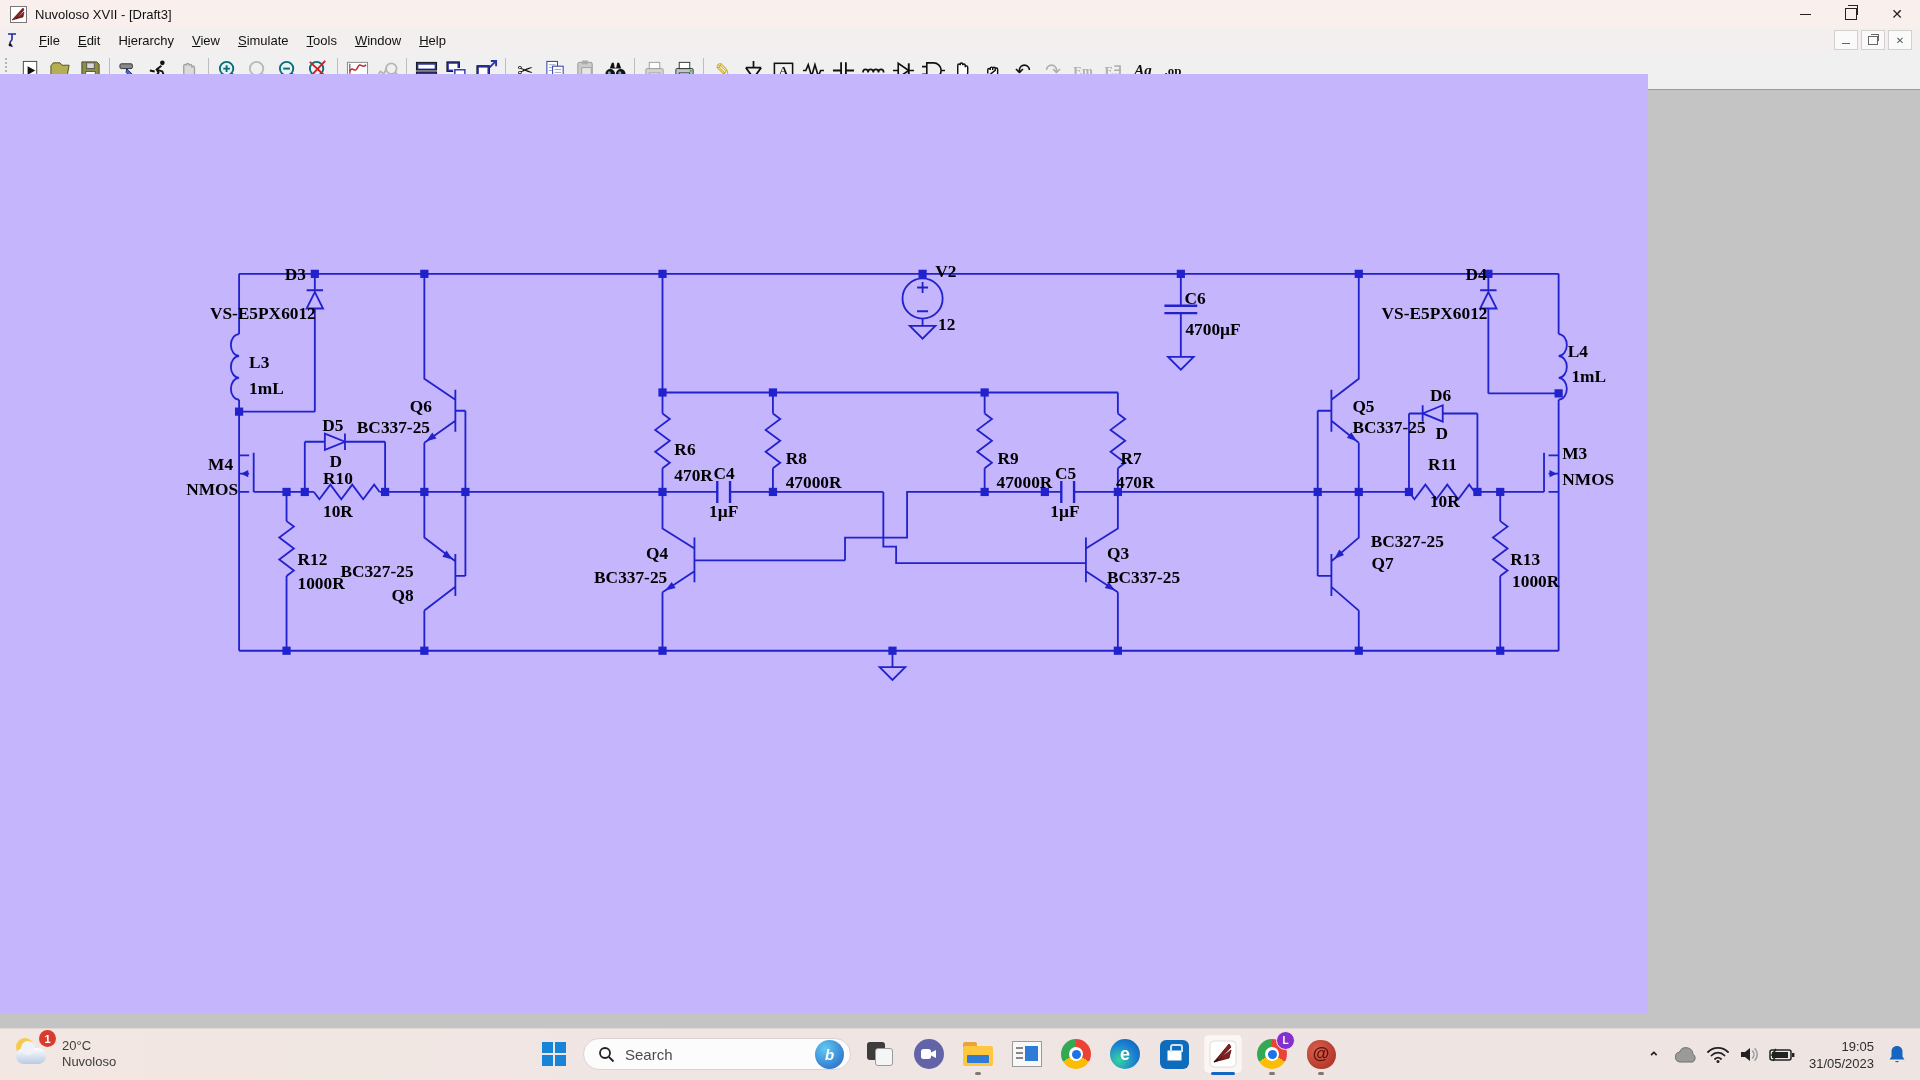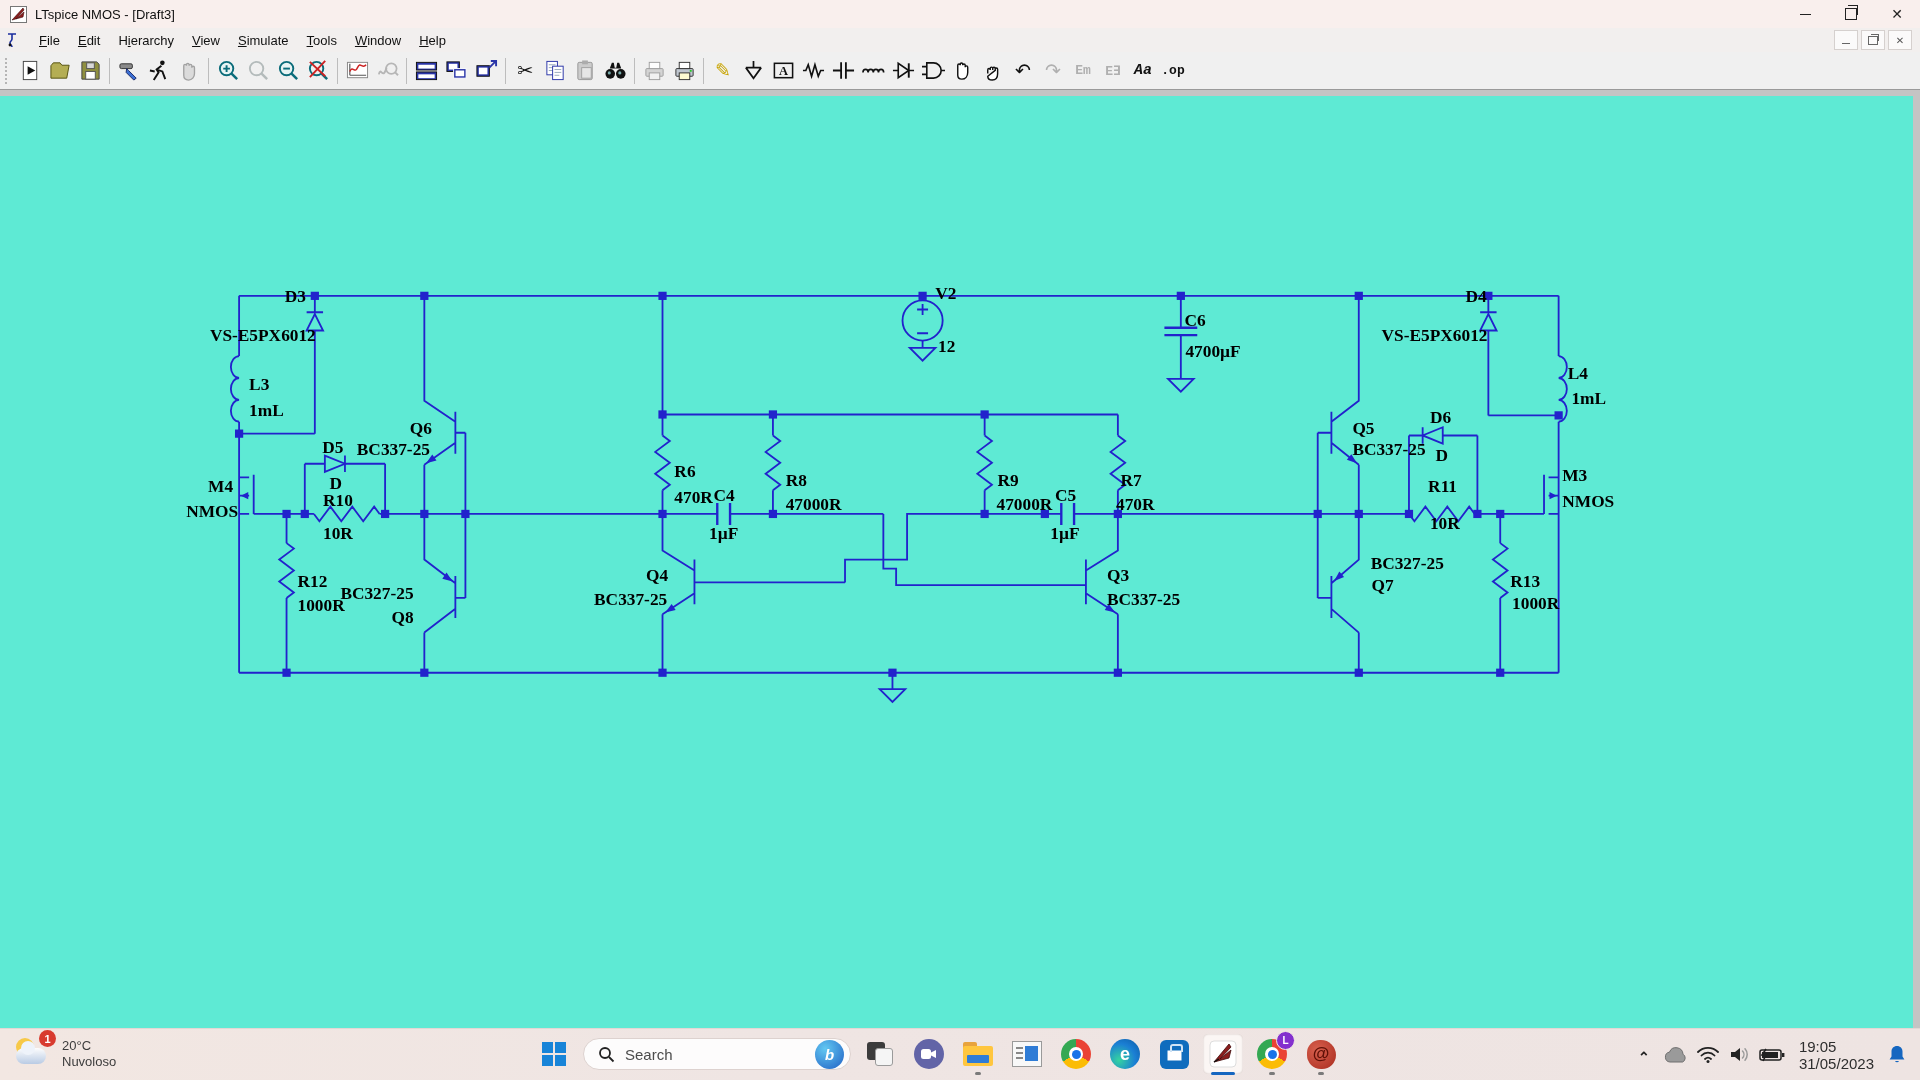--- a/index.html
+++ b/index.html
@@ -25,24 +25,24 @@
   .mdi-restore{width:8px;height:7px;border:1.1px solid #666;position:relative;}
   .mdi-restore:before{content:"";position:absolute;left:2px;top:-3px;width:7px;height:6px;border:1.1px solid #666;border-left:none;border-bottom:none;}
   .mdi-min{width:8px;height:0;border-top:1.2px solid #666;margin-top:6px;}
   
   .toolbar{position:absolute;top:52px;left:0;width:1920px;height:38px;background:#f0f0f0;
            display:flex;align-items:center;border-bottom:1px solid #9a9a9a;padding-left:2px;box-sizing:border-box;}
   .grip{width:5px;height:26px;margin:0 3px;border-left:2px dotted #b5b5b5;}
   .tbi{width:28px;height:28px;display:inline-flex;align-items:center;justify-content:center;margin:0 1px;border-radius:3px;}
   .tbi svg{display:block;}
   .tbi .ch{font-size:19px;line-height:1;font-family:"DejaVu Sans",sans-serif;}
-  .tbi .tx{font-size:13px;font-weight:bold;font-family:Liberation Mono, monospace;text-align:right;}
+  .tbi .tx{font-size:13px;font-weight:bold;font-family:Liberation Serif, serif;text-align:right;}
   .tbsep{width:1px;height:26px;background:#bdbdbd;margin:0 4px;}
   
-  .schematic{position:absolute;top:96px;left:0;width:1913px;height:939px;background:#5eead4;}
+  .schematic{position:absolute;top:74px;left:0;width:1648px;height:939px;background:#c4b5fd;}
   .schematic svg{position:absolute;top:0;left:0;}
   .slabel{font-family:"Liberation Serif","DejaVu Serif",serif;font-weight:bold;font-size:19px;fill:#000;}
   
   .taskbar{position:absolute;left:0;bottom:0;width:1920px;height:51px;
            background:linear-gradient(90deg,#f2e7e2,#efe5e3 40%,#eee4e2);border-top:1px solid #e2d8d5;}
   .weather{position:absolute;left:14px;top:5px;display:flex;align-items:center;gap:8px;}
   .wicon{position:relative;width:40px;height:40px;}
   .sun{position:absolute;left:2px;top:4px;width:18px;height:18px;border-radius:50%;background:#f7c948;}
   .cloud{position:absolute;left:2px;top:14px;width:30px;height:16px;border-radius:9px;background:linear-gradient(#fdfdfd,#b9cbe4);}
   .cloud:before{content:"";position:absolute;left:5px;top:-7px;width:14px;height:14px;border-radius:50%;background:#eef3fa;}
@@ -57,21 +57,21 @@
               display:flex;align-items:center;padding:0 6px 0 14px;box-sizing:border-box;gap:10px;}
   .searchpill .stx{color:#4c4c4c;font-size:15px;flex:1;}
   .bing{width:29px;height:29px;border-radius:50%;background:radial-gradient(circle at 35% 30%,#62c8f2,#2160c4);
         color:#fff;font-size:15px;font-weight:bold;display:flex;align-items:center;justify-content:center;font-style:italic;}
   .tbapp{position:relative;width:40px;height:40px;display:flex;align-items:center;justify-content:center;border-radius:5px;}
   .tbapp.active{background:#fbf6f4;box-shadow:0 0 2px #c9bcb8 inset;}
   .rundot{position:absolute;bottom:-1px;left:17px;width:6px;height:3px;border-radius:2px;background:#7a7a7a;}
   .activebar{position:absolute;bottom:-1px;left:8px;width:24px;height:3px;border-radius:2px;background:#1566c0;}
   .tray{position:absolute;right:10px;top:0;height:51px;display:flex;align-items:center;gap:6px;}
   .trayic{width:26px;height:30px;display:flex;align-items:center;justify-content:center;color:#222;}
-  .clockblk{text-align:left;font-size:15px;color:#2e2e2e;line-height:17px;margin:0 4px 0 8px;}
+  .clockblk{text-align:right;font-size:13px;color:#2e2e2e;line-height:17px;margin:0 4px 0 8px;}
   .chev{font-size:14px;font-weight:bold;transform:translateY(2px);}
   
   .folder{position:relative;width:30px;height:24px;}
   .folder .bk{position:absolute;left:0;top:0;width:14px;height:8px;border-radius:2px 2px 0 0;background:#e8a33d;}
   .folder .fr{position:absolute;left:0;top:4px;width:30px;height:20px;border-radius:2px;background:#ffc63e;}
   .folder .ac{position:absolute;left:4px;top:13px;width:22px;height:8px;border-radius:1px;background:#2f7cd6;}
   .chrome{width:30px;height:30px;border-radius:50%;background:conic-gradient(#ea4335 0 120deg,#fbbc05 120deg 240deg,#34a853 240deg 360deg);position:relative;}
   .chrome:before{content:"";position:absolute;left:8px;top:8px;width:14px;height:14px;border-radius:50%;background:#fff;}
   .chrome:after{content:"";position:absolute;left:10.5px;top:10.5px;width:9px;height:9px;border-radius:50%;background:#1a73e8;}
   .pbadge{position:absolute;right:-3px;top:-3px;width:17px;height:17px;border-radius:50%;background:#8430ce;color:#fff;
@@ -96,21 +96,21 @@
 </head>
 <body>
 
 <div class="titlebar">
   <span class="appicon">
     <svg width="17" height="17" viewBox="0 0 17 17">
         <rect x="0.5" y="0.5" width="16" height="16" fill="#fff" stroke="#777"></rect>
         <path d="M2 14L13 2l1 2-8 9 8-7-1 5z" fill="#8b1d1d" stroke="#400909" stroke-width="0.6"></path>
       </svg>
   </span>
-  <span>LTspice NMOS - [Draft3]</span>
+  <span>Nuvoloso XVII - [Draft3]</span>
   <span class="wincontrols">
     <span class="wbtn">
         <span class="min-glyph"></span>
       </span>
     <span class="wbtn">
         <span class="restore-glyph"></span>
       </span>
     <span class="wbtn">✕</span>
   </span>
 </div>

